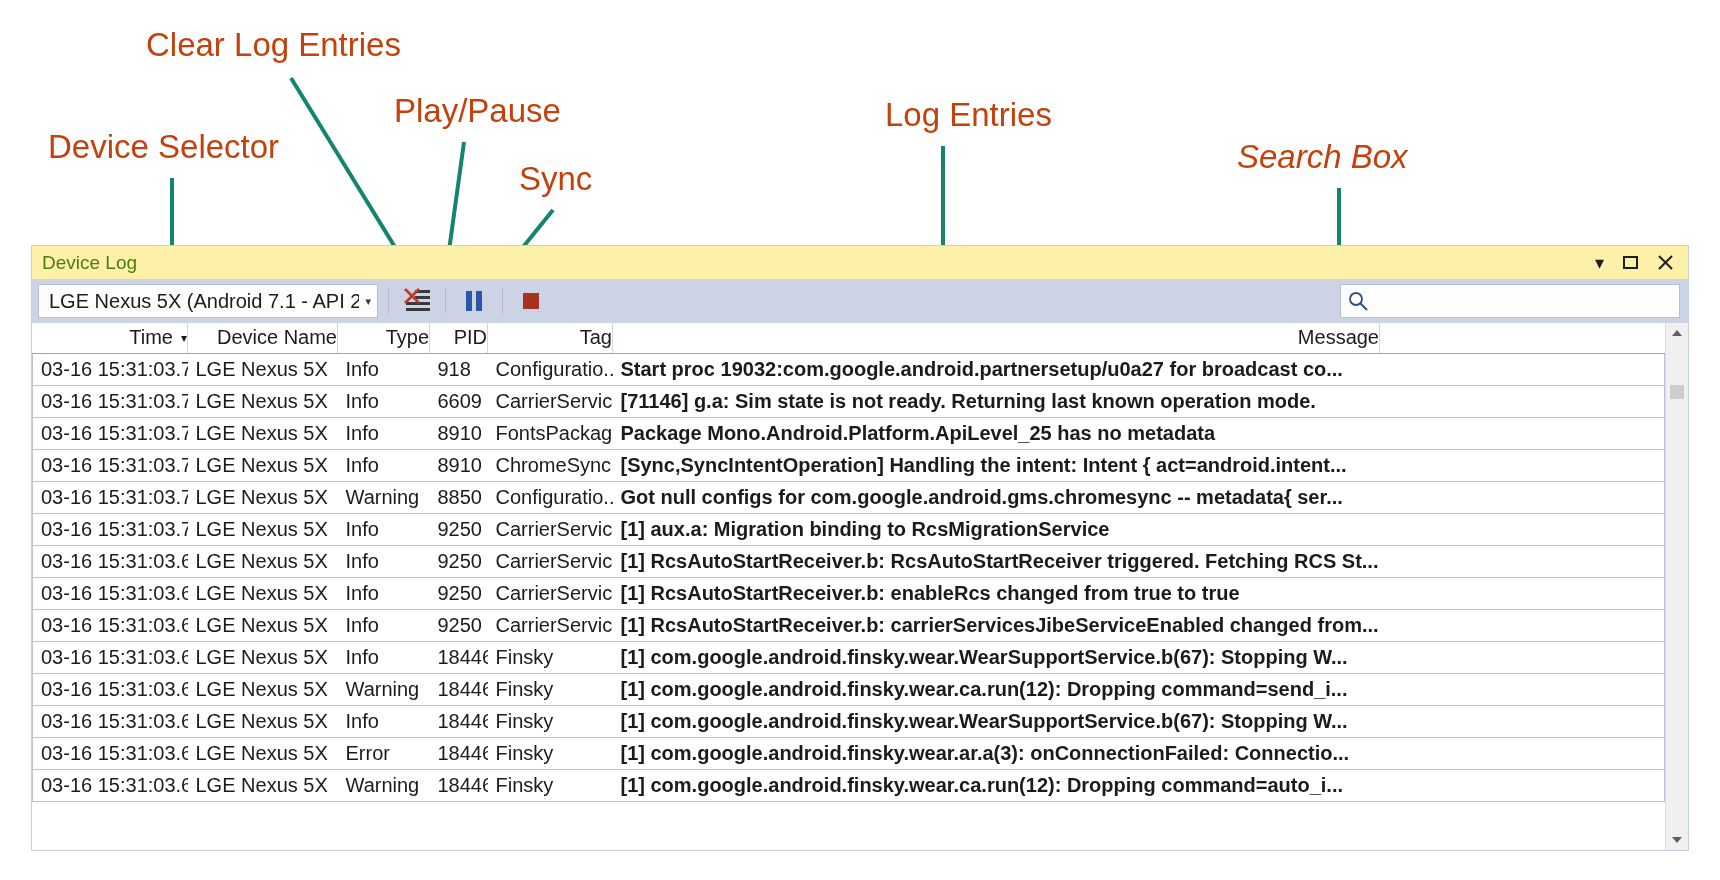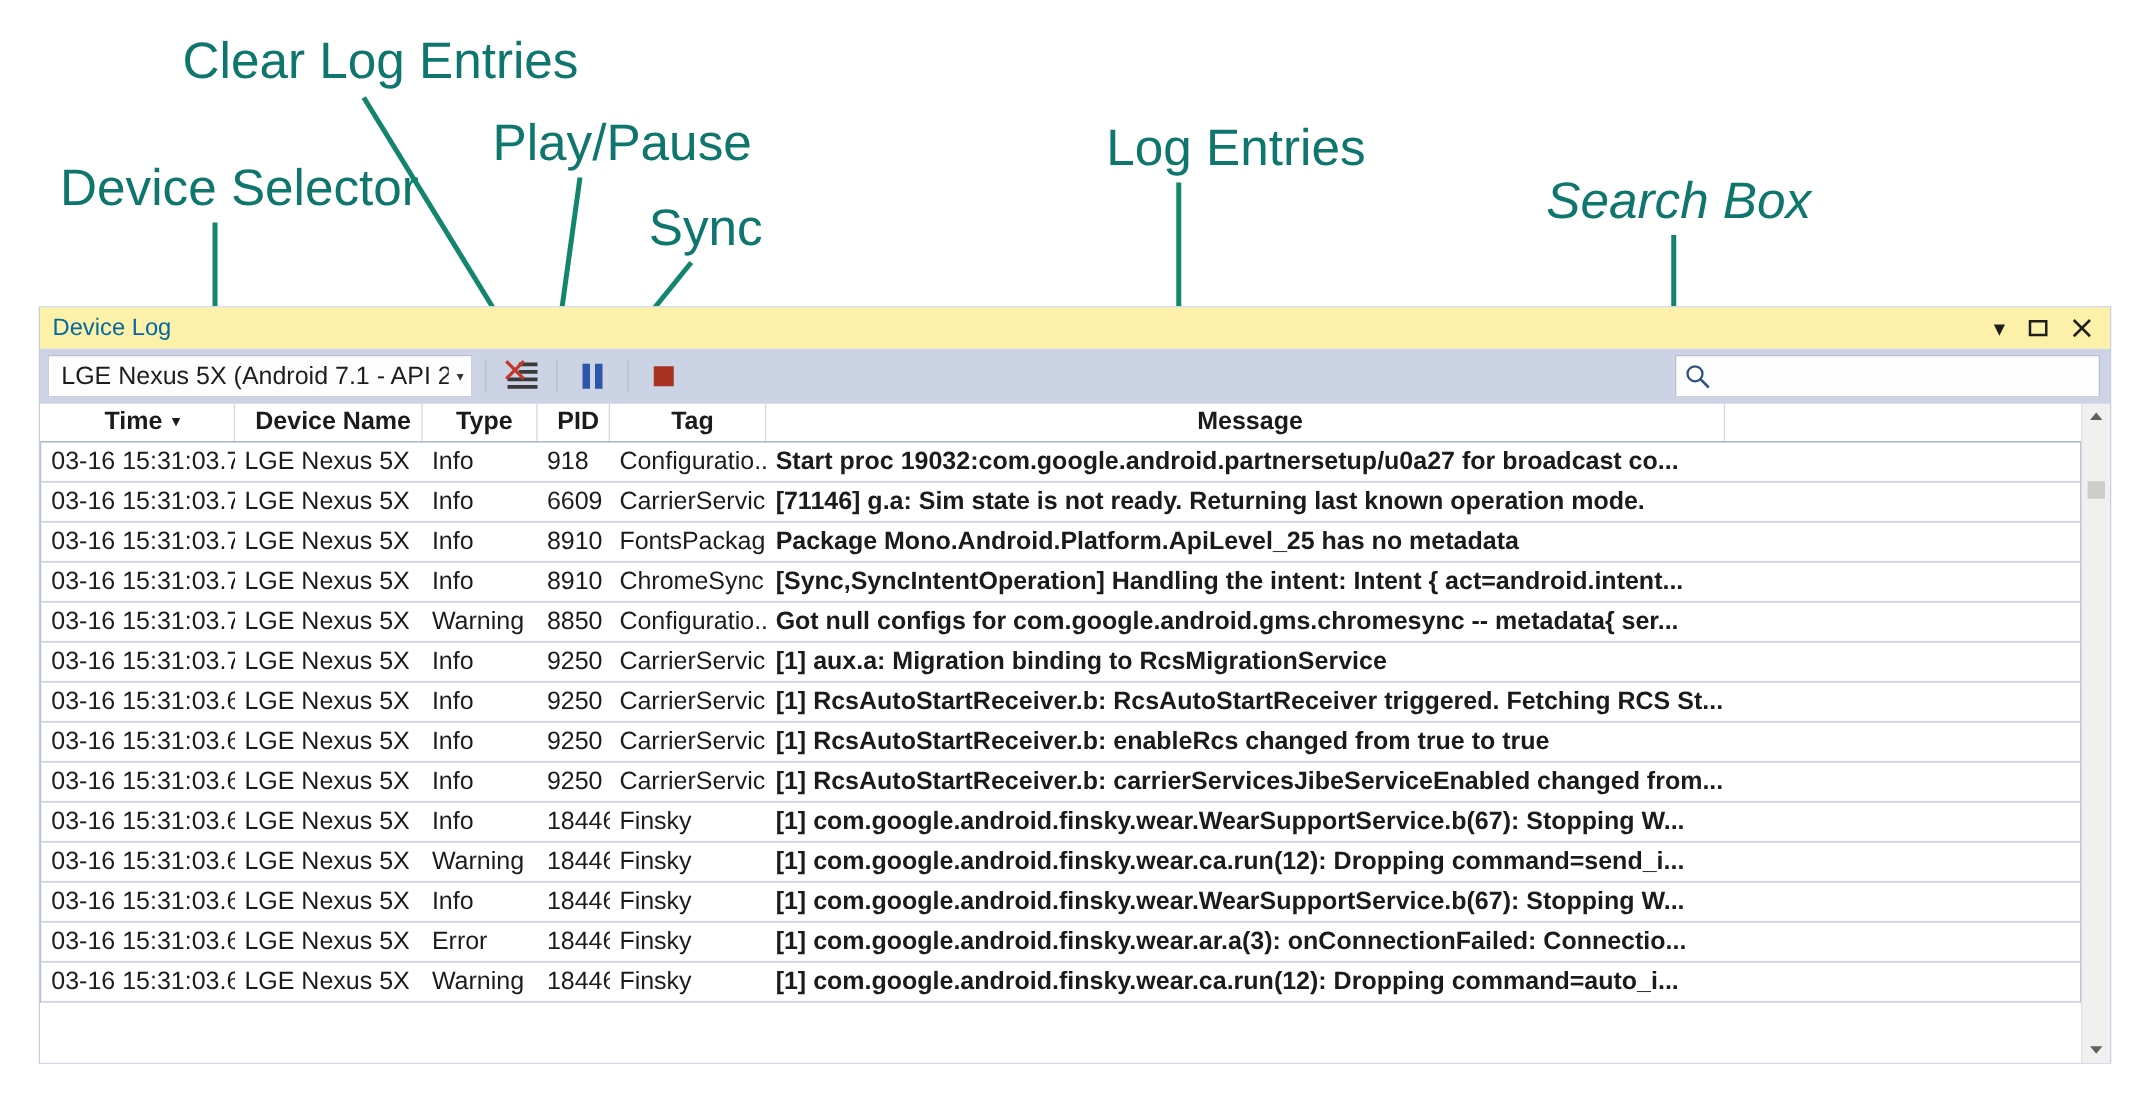--- a/index.html
+++ b/index.html
@@ -5,36 +5,36 @@
   html,body{margin:0;padding:0;}
   body{
     width:1720px;height:880px;background:#ffffff;
     font-family:"Liberation Sans", sans-serif;
     -webkit-font-smoothing:antialiased;
     overflow:hidden;position:relative;
   }
 
   
   .annot{
-    position:absolute;color:#0f766e;font-size:41px;line-height:1;
+    position:absolute;color:#c2410c;font-size:33px;line-height:1;
     white-space:nowrap;font-family:"Liberation Sans", sans-serif;
   }
   .leader{position:absolute;overflow:visible;pointer-events:none;}
   .leader line{stroke:#13846e;stroke-width:4;}
 
   
   .toolwin{
     position:absolute;left:31px;top:245px;width:1658px;height:606px;
     background:#ffffff;border:1px solid #c8d0e0;box-sizing:border-box;
   }
   .titlebar{
     height:33px;background:#fdf0a8;display:flex;align-items:center;
     padding:0 8px 0 10px;box-sizing:border-box;
   }
-  .titlebar .title{font-size:19px;color:#0369a1;flex:1;}
+  .titlebar .title{font-size:19px;color:#4d7c0f;flex:1;}
   .win-btns{display:flex;align-items:center;gap:18px;padding-right:6px;}
   .win-btn{font-size:18px;color:#1e1e1e;line-height:1;cursor:default;}
   .win-btn svg{display:block;}
 
   
   .toolbar{
     height:44px;background:#ccd3e4;display:flex;align-items:center;
     padding:0 6px;box-sizing:border-box;position:relative;
   }
   .combo{
@@ -62,21 +62,21 @@
     padding:0 8px 0 10px;
   }
   .search-wrap input::placeholder{color:#9a9a9a;}
   .search-ico{width:34px;display:flex;align-items:center;justify-content:center;}
 
   
   .gridarea{display:flex;height:calc(100% - 33px - 44px);background:#fff;}
   .gridmain{flex:1;min-width:0;display:flex;flex-direction:column;}
   table.loggrid{width:100%;border-collapse:collapse;table-layout:fixed;}
   table.loggrid th{
-    font-weight:bold;font-size:20px;color:#1b1b1b;text-align:center;
+    font-weight:normal;font-size:20px;color:#1b1b1b;text-align:right;
     padding:3px 0 4px 8px;height:30px;box-sizing:border-box;
     background:#ffffff;border-right:1px solid #cfd6e6;
     border-bottom:1px solid #9aa6c0;white-space:nowrap;
   }
   table.loggrid th:last-child{border-right:0;}
   .sortcaret{font-size:12px;margin-left:8px;position:relative;top:-2px;}
   table.loggrid td{
     font-size:20px;color:#1b1b1b;padding:0 0 0 8px;height:32px;
     box-sizing:border-box;white-space:nowrap;overflow:hidden;
     text-overflow:clip;background:#ffffff;

